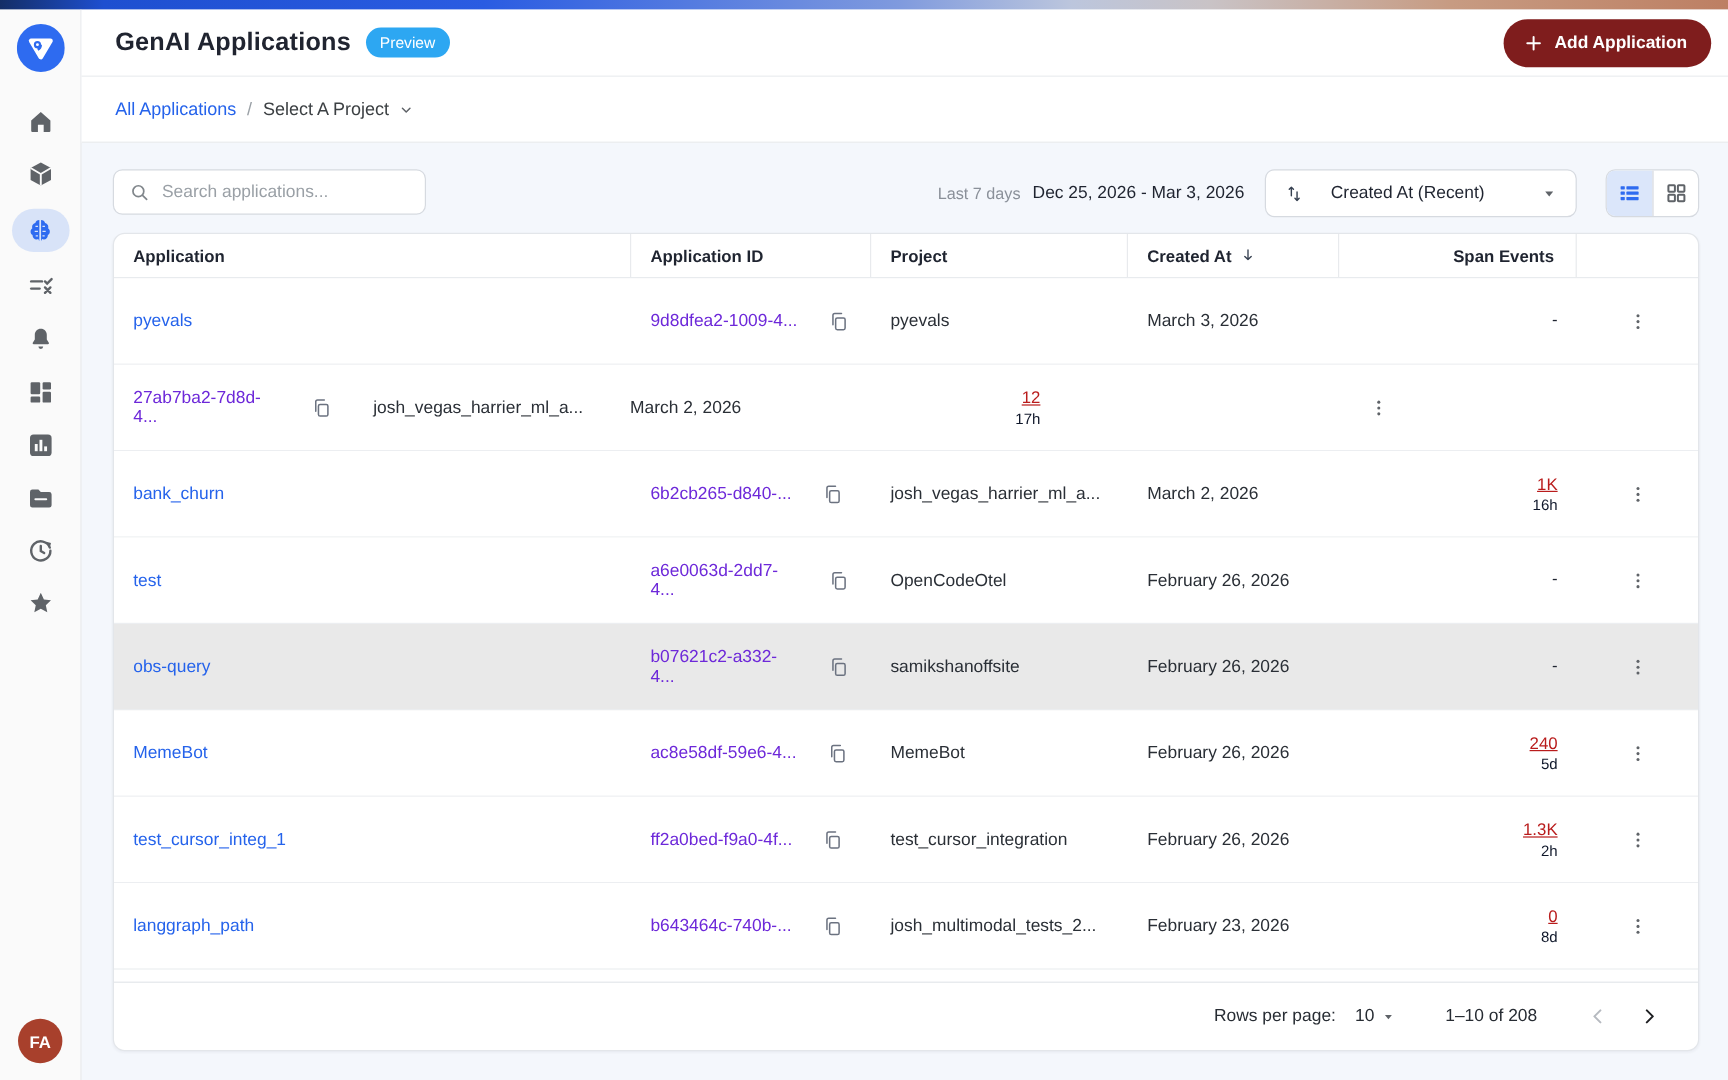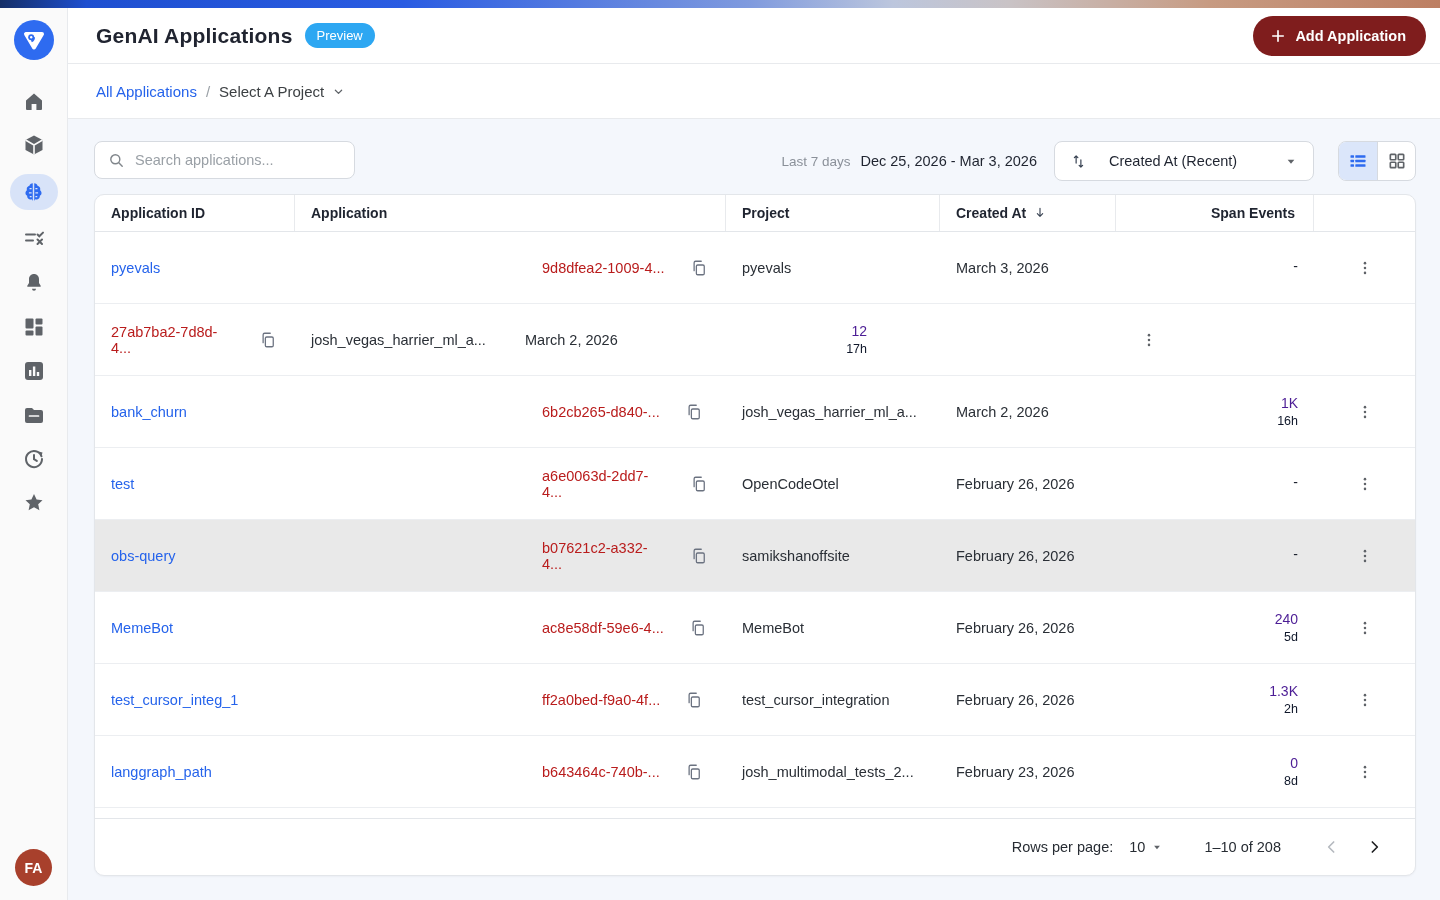--- a/index.html
+++ b/index.html
@@ -78,24 +78,24 @@
   .col-span    { width:198px; justify-content:flex-end; padding-right:18px; }
   .col-actions { flex:1; border-right:none; justify-content:center; }
   .th.col-created { gap:6px; cursor:pointer; }
 
   .tbody { display:flex; flex-direction:column; }
   .trow { height:72px; display:flex; align-items:stretch; border-bottom:1px solid #eceef1;
     background:#fff; }
   .trow.highlighted { background:#e9e9e9; }
   .td { display:flex; align-items:center; padding:0 16px; font-size:14.5px; color:#2a2f36; }
   .app-link { color:#2563eb; cursor:pointer; text-decoration:none; }
-  .td.col-id { gap:23px; color:#b91c1c; }
+  .td.col-id { gap:23px; color:#6d28d9; }
   .copy-btn { background:none; border:none; cursor:pointer; display:flex; align-items:center; padding:2px; }
   .td.col-span { flex-direction:column; align-items:flex-end; justify-content:center; gap:3px; }
-  .span-link { color:#4c1d95; font-size:14px; cursor:pointer; }
+  .span-link { color:#b91c1c; text-decoration:underline; font-size:14px; cursor:pointer; }
   .span-link.dash { color:#1f2430; text-decoration:none; cursor:default; }
   .span-age { color:#0f172a; font-size:12.5px; min-height:1px; }
   .kebab-btn { background:none; border:none; cursor:pointer; display:flex; align-items:center; justify-content:center; padding:4px; }
 
   .sliver { height:11px; border-bottom:1px solid #e3e6ea; flex-shrink:0; }
 
   .tfoot { flex:1; display:flex; align-items:center; justify-content:flex-end;
     padding-right:26px; font-size:14.5px; color:#272c33; }
   .rpp-label { margin-right:16px; }
   .rpp-select { display:flex; align-items:center; gap:5px; cursor:pointer; margin-right:40px; }
@@ -273,22 +273,22 @@
                   <rect x="13.5" y="13.5" width="6.5" height="6.5" rx="0.8"></rect>
                 </g>
               </svg>
             </div>
           </div>
         </div>
       </div>
 
       <div class="card">
         <div class="thead">
+          <div class="th col-app">Application</div>
           <div class="th col-id">Application ID</div>
-          <div class="th col-app">Application</div>
           <div class="th col-project">Project</div>
           <div class="th col-created">
             <span>Created At</span>
             <svg width="16" height="16" viewBox="0 0 24 24">
               <path d="M12 5v12m0 0-4-4m4 4 4-4" fill="none" stroke="#374151" stroke-width="1.7" stroke-linecap="round" stroke-linejoin="round"></path>
             </svg>
           </div>
           <div class="th col-span">Span Events</div>
           <div class="th col-actions"></div>
         </div>

